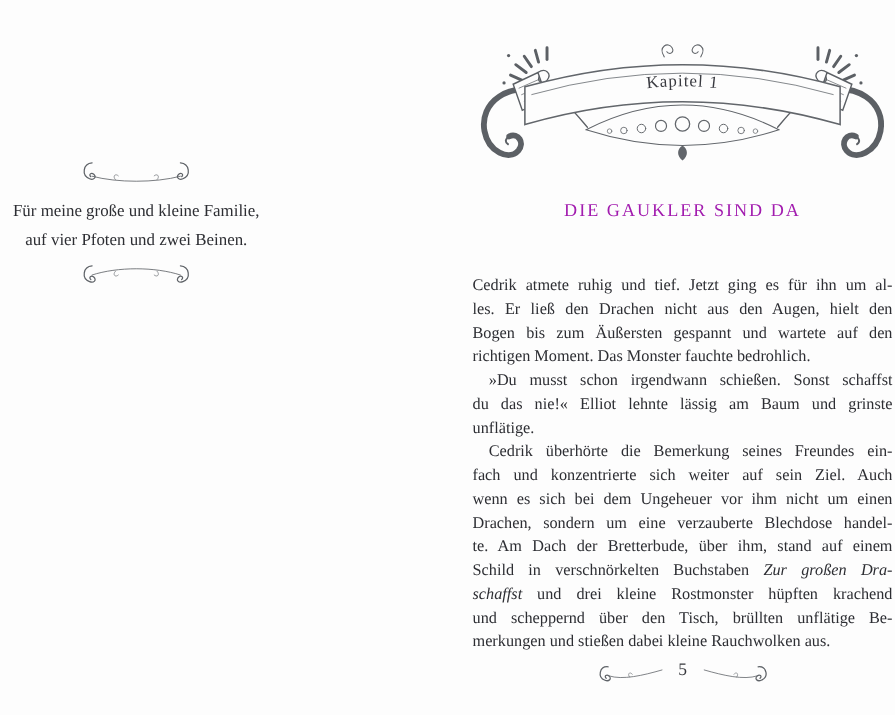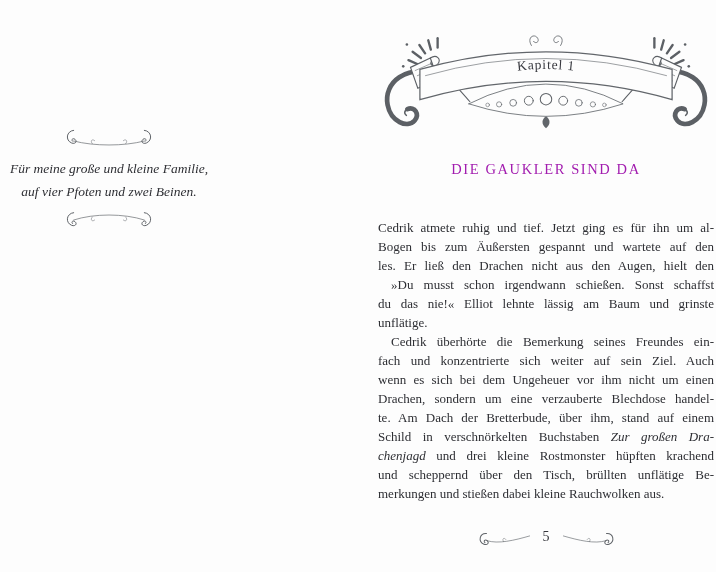--- a/index.html
+++ b/index.html
@@ -6,21 +6,21 @@
   body { background:#e8e8e8; font-family:"Liberation Serif", serif; }
 
   .stage {
     position:relative; width:716px; height:572px;
     background:#fdfdfd; overflow:hidden;
     color:#2d2e33;
   }
 
   
   .left-page { position:absolute; left:0; top:0; width:360px; height:572px; }
-  .dedication { position:absolute; left:2px; top:127px; width:214px; text-align:center;font-style:italic; }
+  .dedication { position:absolute; left:2px; top:127px; width:214px; text-align:center; }
   .dedication svg { display:block; margin:0 auto; }
   .dedication-text { margin:9px 0 0 0; font-size:13.5px; line-height:22.5px; white-space:nowrap; color:#2d2e33; }
   .dedication .bottom-flourish { margin-top:5px; }
 
   
   .right-page { position:absolute; left:378px; top:0; width:336px; height:572px; }
   .ornament-wrap { position:absolute; top:33px; left:0; width:336px; text-align:center; }
   .ornament-wrap svg { display:block; margin:0 auto; }
 
   .chapter-title {
@@ -128,32 +128,33 @@
         <text font-size="26" fill="#393a40" letter-spacing="1.5" font-family="'Liberation Serif', serif">
           <textPath href="#banner-text-path" startOffset="50%" text-anchor="middle">Kapitel 1</textPath>
         </text>
       </svg>
     </div>
 
     <h1 class="chapter-title">DIE GAUKLER SIND DA</h1>
 
     <div class="body-text">
         <div class="line"><span>Cedrik atmete ruhig und tief. Jetzt ging es für ihn um al-</span></div>
+        <div class="line"><span>les. Er ließ den Drachen nicht aus den Augen, hielt den</span></div>
         <div class="line"><span>Bogen bis zum Äußersten gespannt und wartete auf den</span></div>
-        <div class="line"><span>les. Er ließ den Drachen nicht aus den Augen, hielt den</span></div>
+        <div class="line para-end"><span>richtigen Moment. Das Monster fauchte bedrohlich.</span></div>
         <div class="line indent"><span>»Du musst schon irgendwann schießen. Sonst schaffst</span></div>
         <div class="line"><span>du das nie!« Elliot lehnte lässig am Baum und grinste</span></div>
         <div class="line para-end"><span>unflätige.</span></div>
         <div class="line indent"><span>Cedrik überhörte die Bemerkung seines Freundes ein-</span></div>
         <div class="line"><span>fach und konzentrierte sich weiter auf sein Ziel. Auch</span></div>
         <div class="line"><span>wenn es sich bei dem Ungeheuer vor ihm nicht um einen</span></div>
         <div class="line"><span>Drachen, sondern um eine verzauberte Blechdose handel-</span></div>
         <div class="line"><span>te. Am Dach der Bretterbude, über ihm, stand auf einem</span></div>
         <div class="line"><span>Schild in verschnörkelten Buchstaben </span><i>Zur großen Dra-</i></div>
-        <div class="line"><i>chenjagd</i><span> und drei kleine Rostmonster hüpften krachend</span></div>
+        <div class="line"><i>schaffst</i><span> und drei kleine Rostmonster hüpften krachend</span></div>
         <div class="line"><span>und scheppernd über den Tisch, brüllten unflätige Be-</span></div>
         <div class="line para-end"><span>merkungen und stießen dabei kleine Rauchwolken aus.</span></div>
       </div>
 
     <div class="footer">
       <svg viewBox="0 0 180 60" width="58" height="19" aria-hidden="true">
         <g stroke="#5f6368" fill="none" stroke-linecap="round">
           <path d="M 38,14 C 16,12 10,40 30,48 C 40,52 48,44 40,37 C 34,32 27,38 33,43" stroke-width="3.2"></path>
           <path d="M 40,37 C 75,48 125,36 174,22" stroke-width="2"></path>
           <path d="M 92,40 C 85,31 94,25 99,33" stroke-width="1.5"></path>

